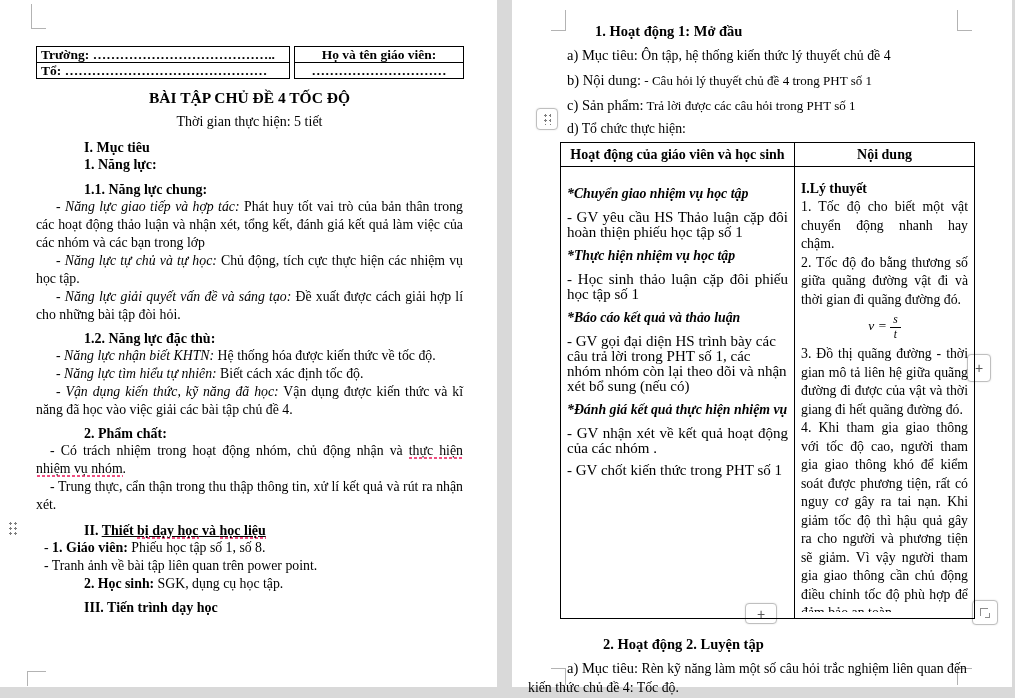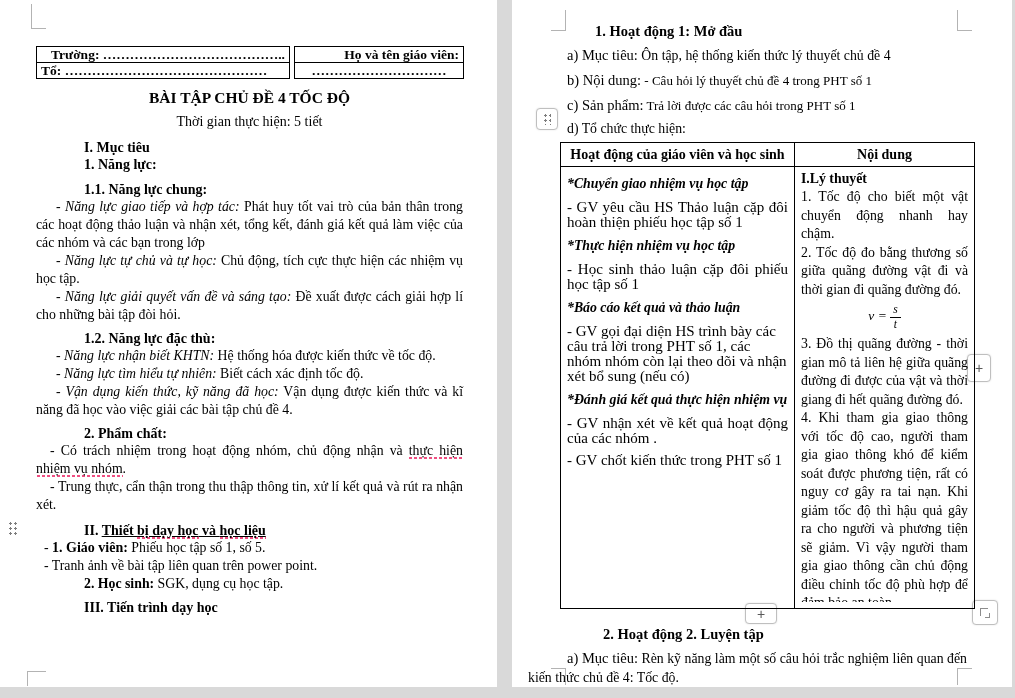--- a/index.html
+++ b/index.html
@@ -20,21 +20,21 @@
   .crop.tl2{left:39px;top:10px;width:14px;height:20px;border-right:1px solid #b3b3b3;border-bottom:1px solid #b3b3b3;}
   .crop.tr2{left:445px;top:10px;width:14px;height:20px;border-left:1px solid #b3b3b3;border-bottom:1px solid #b3b3b3;}
   .crop.bl2{left:39px;top:668px;width:14px;height:16px;border-right:1px solid #b3b3b3;border-top:1px solid #b3b3b3;}
   .crop.br2{left:445px;top:668px;width:14px;height:16px;border-left:1px solid #b3b3b3;border-top:1px solid #b3b3b3;}
 
   
   .hdr-box{position:absolute;border:1.5px solid #000;font-weight:bold;font-size:13.5px;}
   #hdr-left{left:36px;top:46px;width:252px;height:31px;}
   #hdr-right{left:294px;top:46px;width:168px;height:31px;text-align:center;}
   .hdr-row{height:15px;line-height:15px;white-space:nowrap;overflow:hidden;padding:0 4px;}
-  .hdr-row.first{border-bottom:1px solid #000;text-align:right;}
+  .hdr-row.first{border-bottom:1px solid #000;}
 
   .doc1{position:absolute;left:36px;top:82px;width:427px;}
   .doc2{position:absolute;left:43px;top:14px;width:412px;}
 
   .title{text-align:center;font-weight:bold;font-size:15.5px;line-height:20px;margin-top:6px;}
   .subtitle{text-align:center;font-size:14px;line-height:18px;margin-top:5px;}
 
   .h{font-weight:bold;font-size:14px;line-height:17px;margin:0;}
   .ind{margin-left:48px;}
   .mt8{margin-top:8px;} .mt6{margin-top:6px;} .mt5{margin-top:5px;} .mt4{margin-top:4px;} .mt3{margin-top:3px;}
@@ -58,21 +58,21 @@
   .lbl{font-weight:normal;font-size:14.5px;}
   .rest{font-size:13.8px;}
   .rest.small{font-size:13px;}
   .row-abc{margin:6px 0 0 12px;font-size:13.8px;line-height:18px;}
 
   table.tbl{border-collapse:collapse;margin:4px 0 0 5px;table-layout:fixed;width:406px;}
   table.tbl th,table.tbl td{border:1px solid #000;}
   table.tbl{border:1.5px solid #000;}
   th.c1{width:229px;margin-top:36px;} th.c2{width:175px;}
   table.tbl th{font-size:14px;font-weight:bold;text-align:center;padding:3px 2px;line-height:17px;}
-  table.tbl td{vertical-align:top;padding:2px 6px 2px 6px;height:437px;}
+  table.tbl td{vertical-align:top;padding:12px 6px 2px 6px;height:437px;}
   .cellwrap{height:433px;overflow:hidden;}
   .sect{font-weight:bold;font-style:italic;font-size:13.8px;line-height:18px;margin:6px 0 4px 0;}
   .ti{font-size:15px;line-height:15px;text-align:justify;margin:7px 0;}
   .ri-h{font-weight:bold;font-size:13.8px;line-height:18px;margin:1px 0 0 0;}
   .ri{font-size:13.8px;line-height:18.5px;text-align:justify;margin:0;}
   .formula{text-align:center;font-size:13.5px;margin:5px 0;font-style:italic;}
   .frac{display:inline-block;vertical-align:middle;text-align:center;font-size:11.5px;line-height:1;}
   .frac .num{display:block;border-bottom:1px solid #000;padding:0 3px 1px 3px;}
   .frac .den{display:block;padding-top:1px;}
 
@@ -128,21 +128,21 @@
     <p class="body mt5"><span class="lead">- Năng lực tìm hiểu tự nhiên:</span><span> Biết cách xác định tốc độ.</span></p>
     <p class="body mt5"><span class="lead">- Vận dụng kiến thức, kỹ năng đã học:</span><span> Vận dụng được kiến thức và kĩ năng đã học vào việc giải các bài tập chủ đề 4.</span></p>
 
     <div class="h ind mt6">2. Phẩm chất:</div>
 
     <p class="body noind"><span>- Có trách nhiệm trong hoạt động nhóm, chủ động nhận và </span><span class="squiggle">thực hiện nhiệm vụ nhóm</span><span>.</span></p>
     <p class="body noind">- Trung thực, cẩn thận trong thu thập thông tin, xử lí kết quả và rút ra nhận xét.</p>
 
     <div class="h ind mt8"><span>II. </span><span class="ul"><span>Thiết </span><span class="squiggle">bị dạy học</span><span> và </span><span class="squiggle">học liệu</span></span></div>
 
-    <p class="body mt3 small" style="text-indent:8px;text-align:left;"><span>- </span><b style="font-size:14px;">1. Giáo viên:</b><span> Phiếu học tập số 1, số 5.</span></p>
+    <p class="body mt3 small" style="text-indent:8px;text-align:left;"><span>- </span><b style="font-size:14px;">1. Giáo viên:</b><span> Phiếu học tập số 1, số 8.</span></p>
     <p class="body small" style="text-indent:8px;text-align:left;">- Tranh ảnh về bài tập liên quan trên power point.</p>
 
     <p class="body mt4" style="text-indent:48px;text-align:left;"><b>2. Học sinh:</b><span> SGK, dụng cụ học tập.</span></p>
 
     <div class="h ind mt6">III. Tiến trình dạy học</div>
   </div>
 </div>
 
 <div class="page" id="page2">
   <div class="crop tl2"></div>

